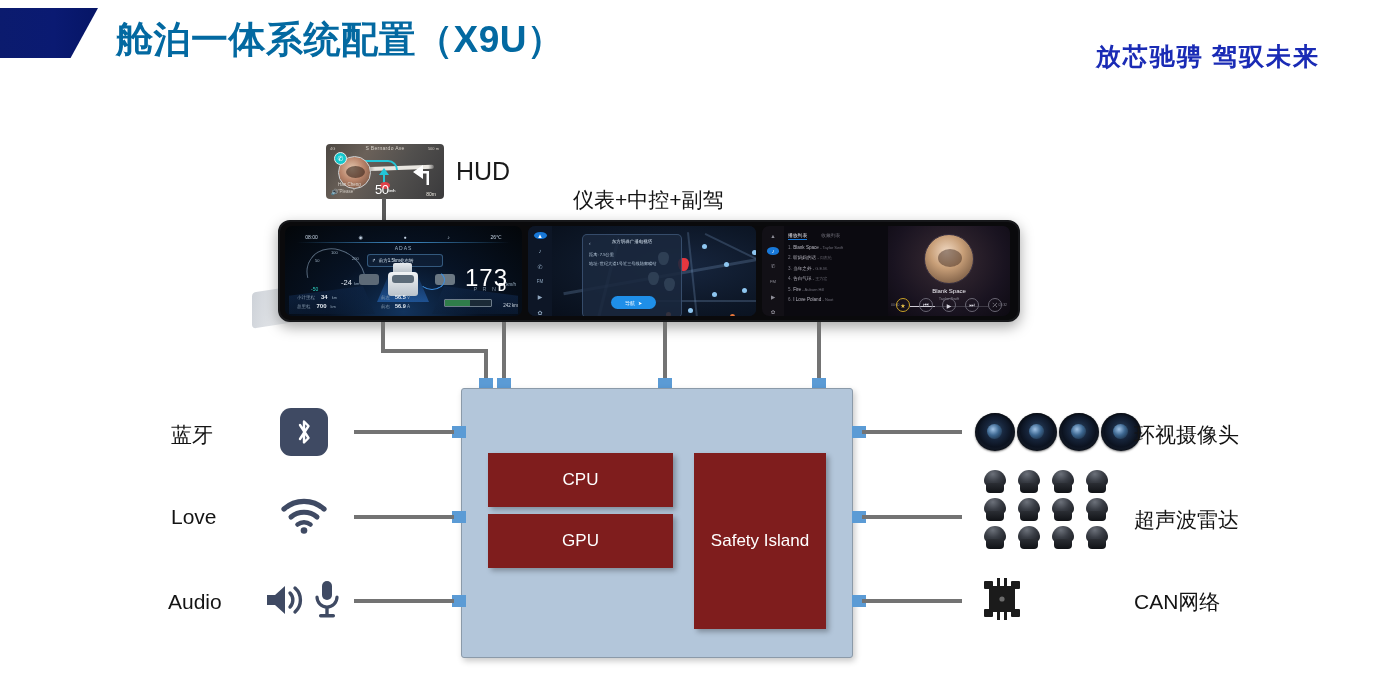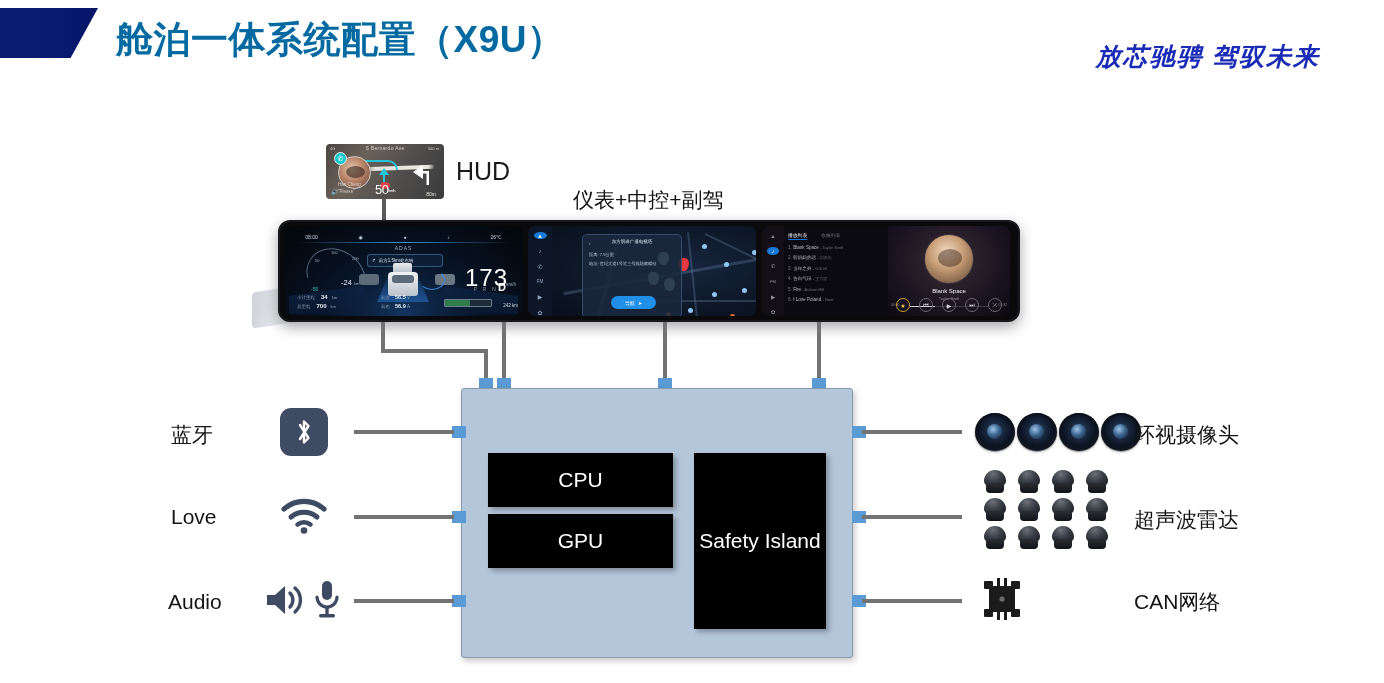--- a/index.html
+++ b/index.html
@@ -20,21 +20,21 @@
   .hdr-title {
     position:absolute; left:116px; top:15px;
     font-size:37px; font-weight:bold; color:#0369a1;
     letter-spacing:0.5px; white-space:nowrap;
     font-family:"Liberation Sans","DejaVu Sans",sans-serif;
   }
   .hdr-slogan {
     position:absolute; right:64px; top:40px;
     font-size:25px; color:#1a2bb5; white-space:nowrap;
     font-family:"Liberation Serif","DejaVu Serif",serif;
-    font-style:italic; font-weight:bold; letter-spacing:2px;
+    font-weight:bold; letter-spacing:2px;
   }
 
   
   .hud-box {
     position:absolute; left:326px; top:144px; width:118px; height:55px;
     border-radius:4px; overflow:hidden;
     background:linear-gradient(120deg,#4c4742 0%,#6b6159 30%,#52504e 60%,#3a3a3c 100%);
   }
   .hud-street {
     position:absolute; left:0; top:1px; width:100%; text-align:center;
@@ -251,23 +251,23 @@
   .chip {
     position:absolute; left:461px; top:388px; width:392px; height:270px;
     background:#b3c6da; border:1px solid #8b9aa9; border-radius:3px;
     box-shadow:2px 3px 6px rgba(0,0,0,.22);
   }
   .chip-title {
     position:absolute; left:0; right:0; top:16px; text-align:center;
     font-size:27px; font-weight:bold; color:#111;
   }
   .blk {
-    position:absolute; background:#000000; color:#fff;
+    position:absolute; background:#7f1d1d; color:#fff;
     display:flex; align-items:center; justify-content:center;
-    font-size:21px; box-shadow:3px 3px 5px rgba(0,0,0,.28);
+    font-size:17px; box-shadow:3px 3px 5px rgba(0,0,0,.28);
   }
   .blk-cpu { left:26px; top:64px;  width:185px; height:54px; }
   .blk-gpu { left:26px; top:125px; width:185px; height:54px; }
   .blk-ai  { left:26px; top:186px; width:185px; height:54px; }
   .blk-si  { left:232px; top:64px; width:132px; height:176px; line-height:1.3; text-align:center; }
 
   .pin-sq {
     position:absolute; width:14px; height:12px; background:#5b9bd5;
   }
 

